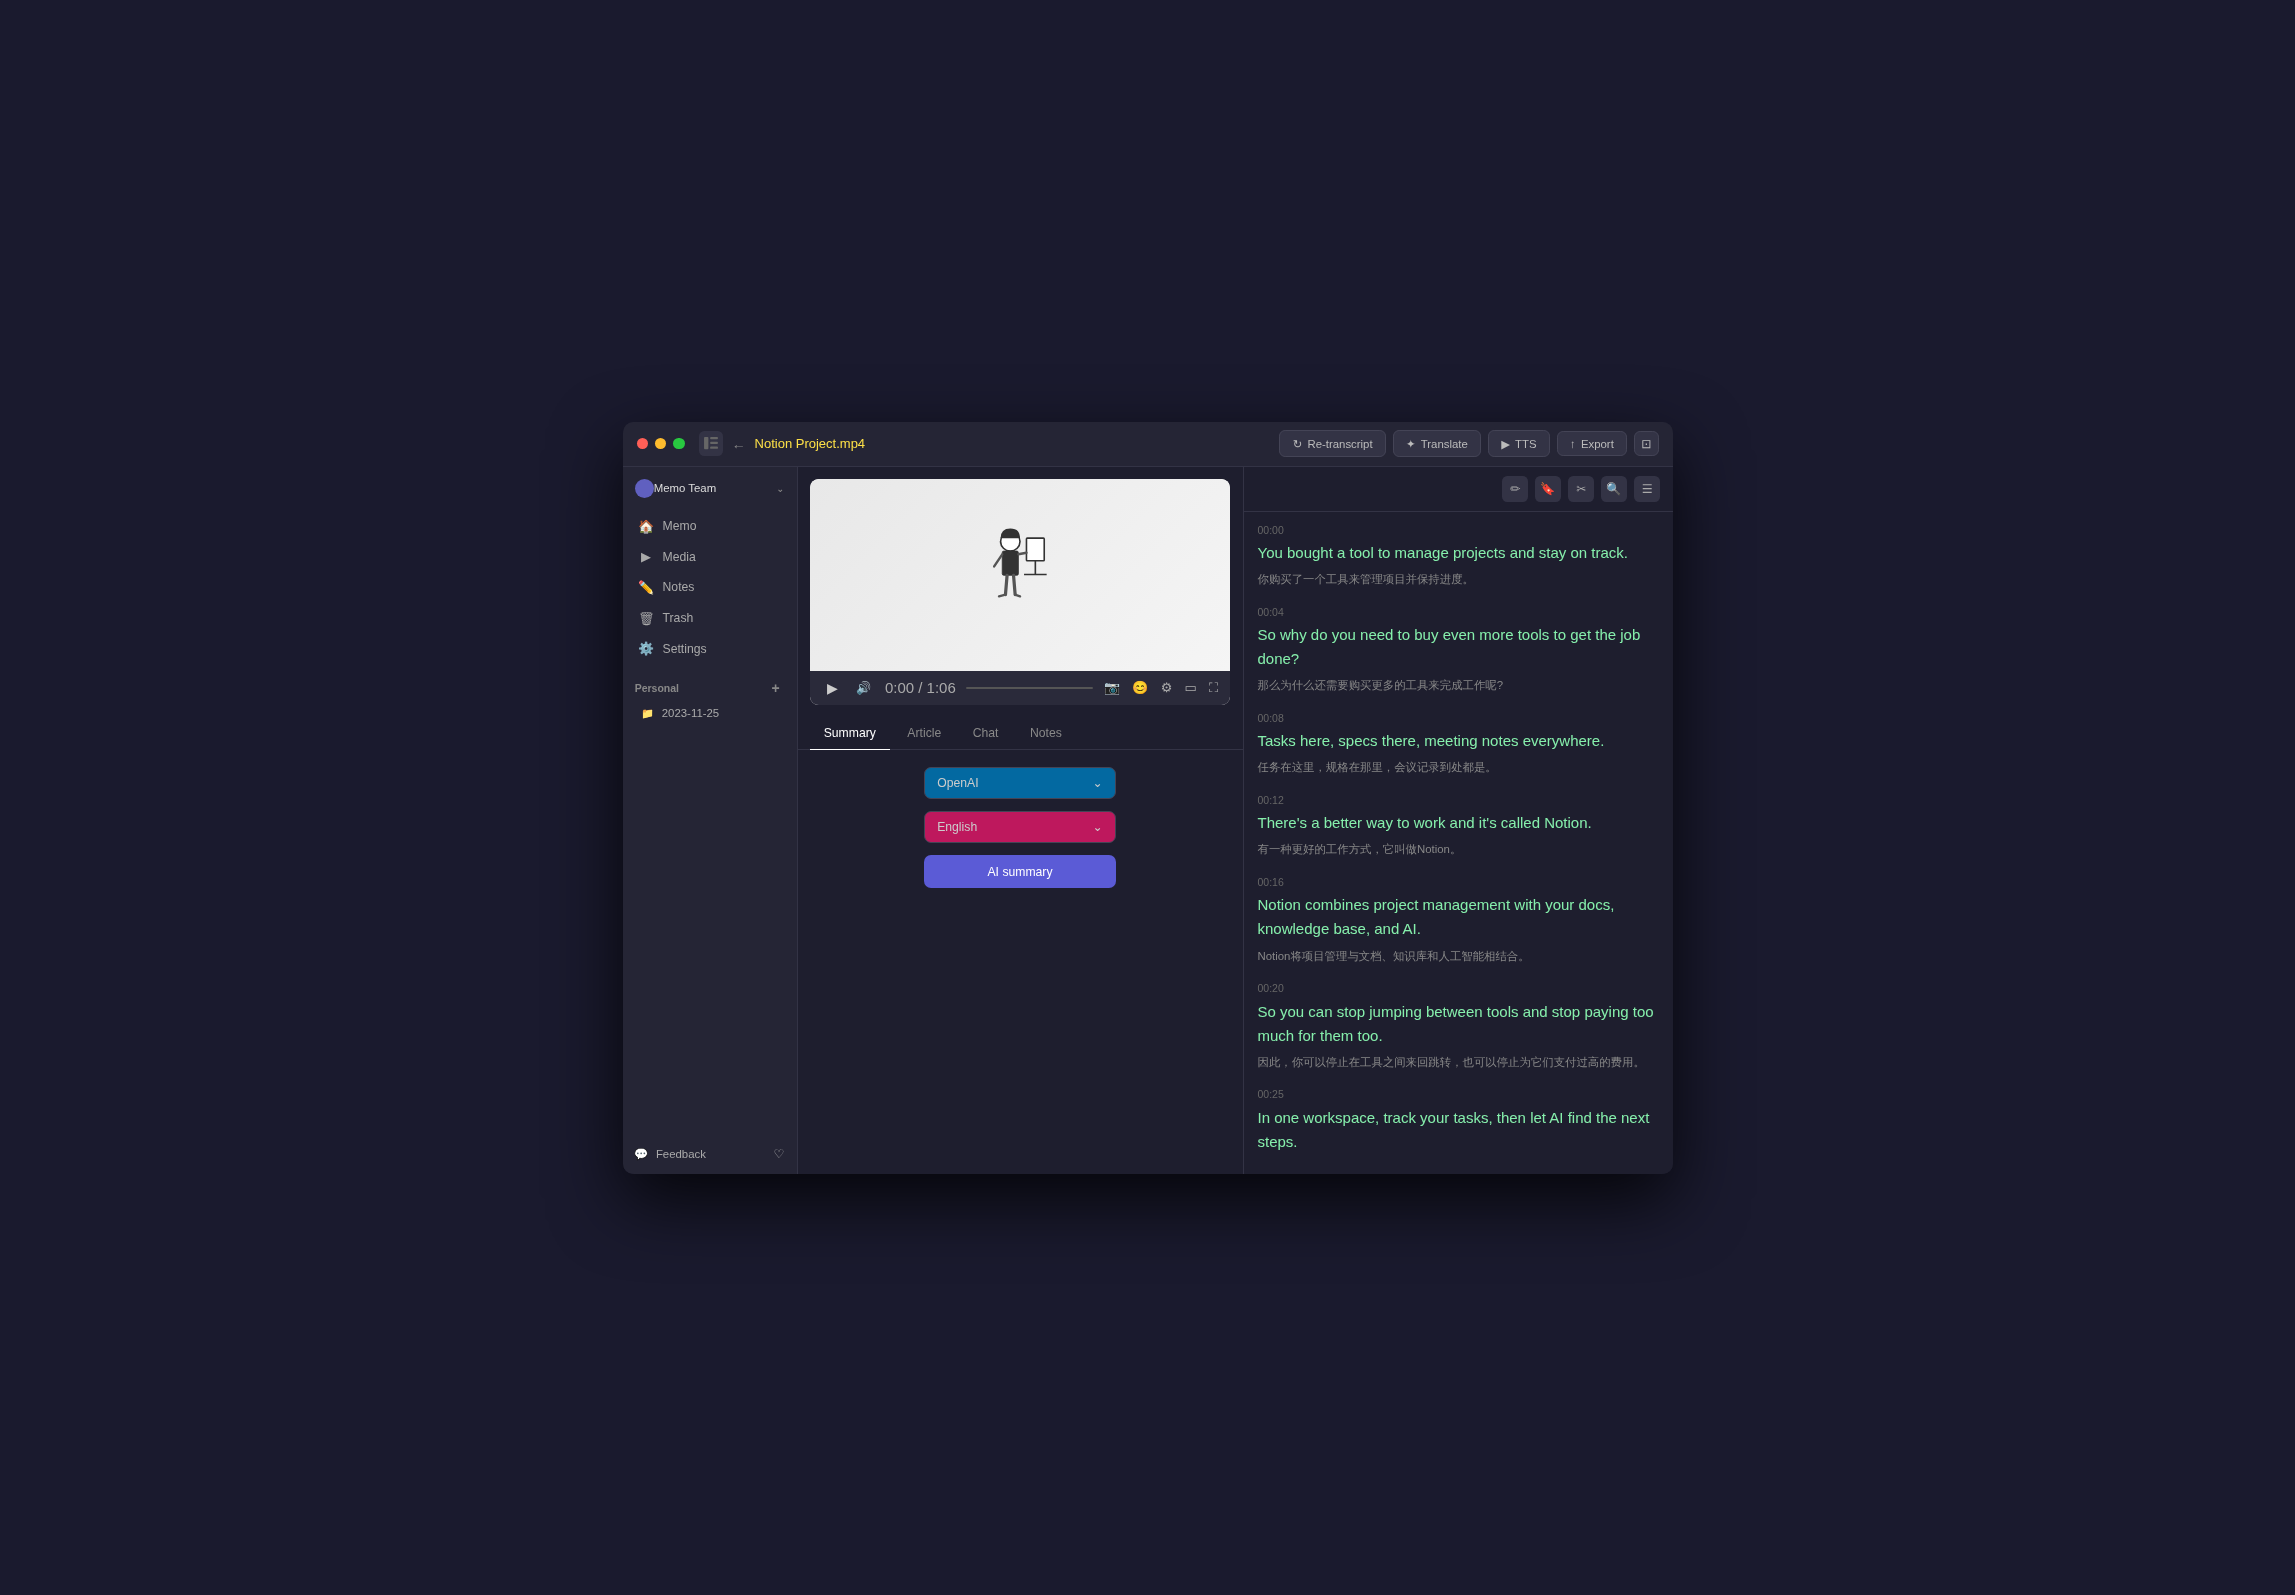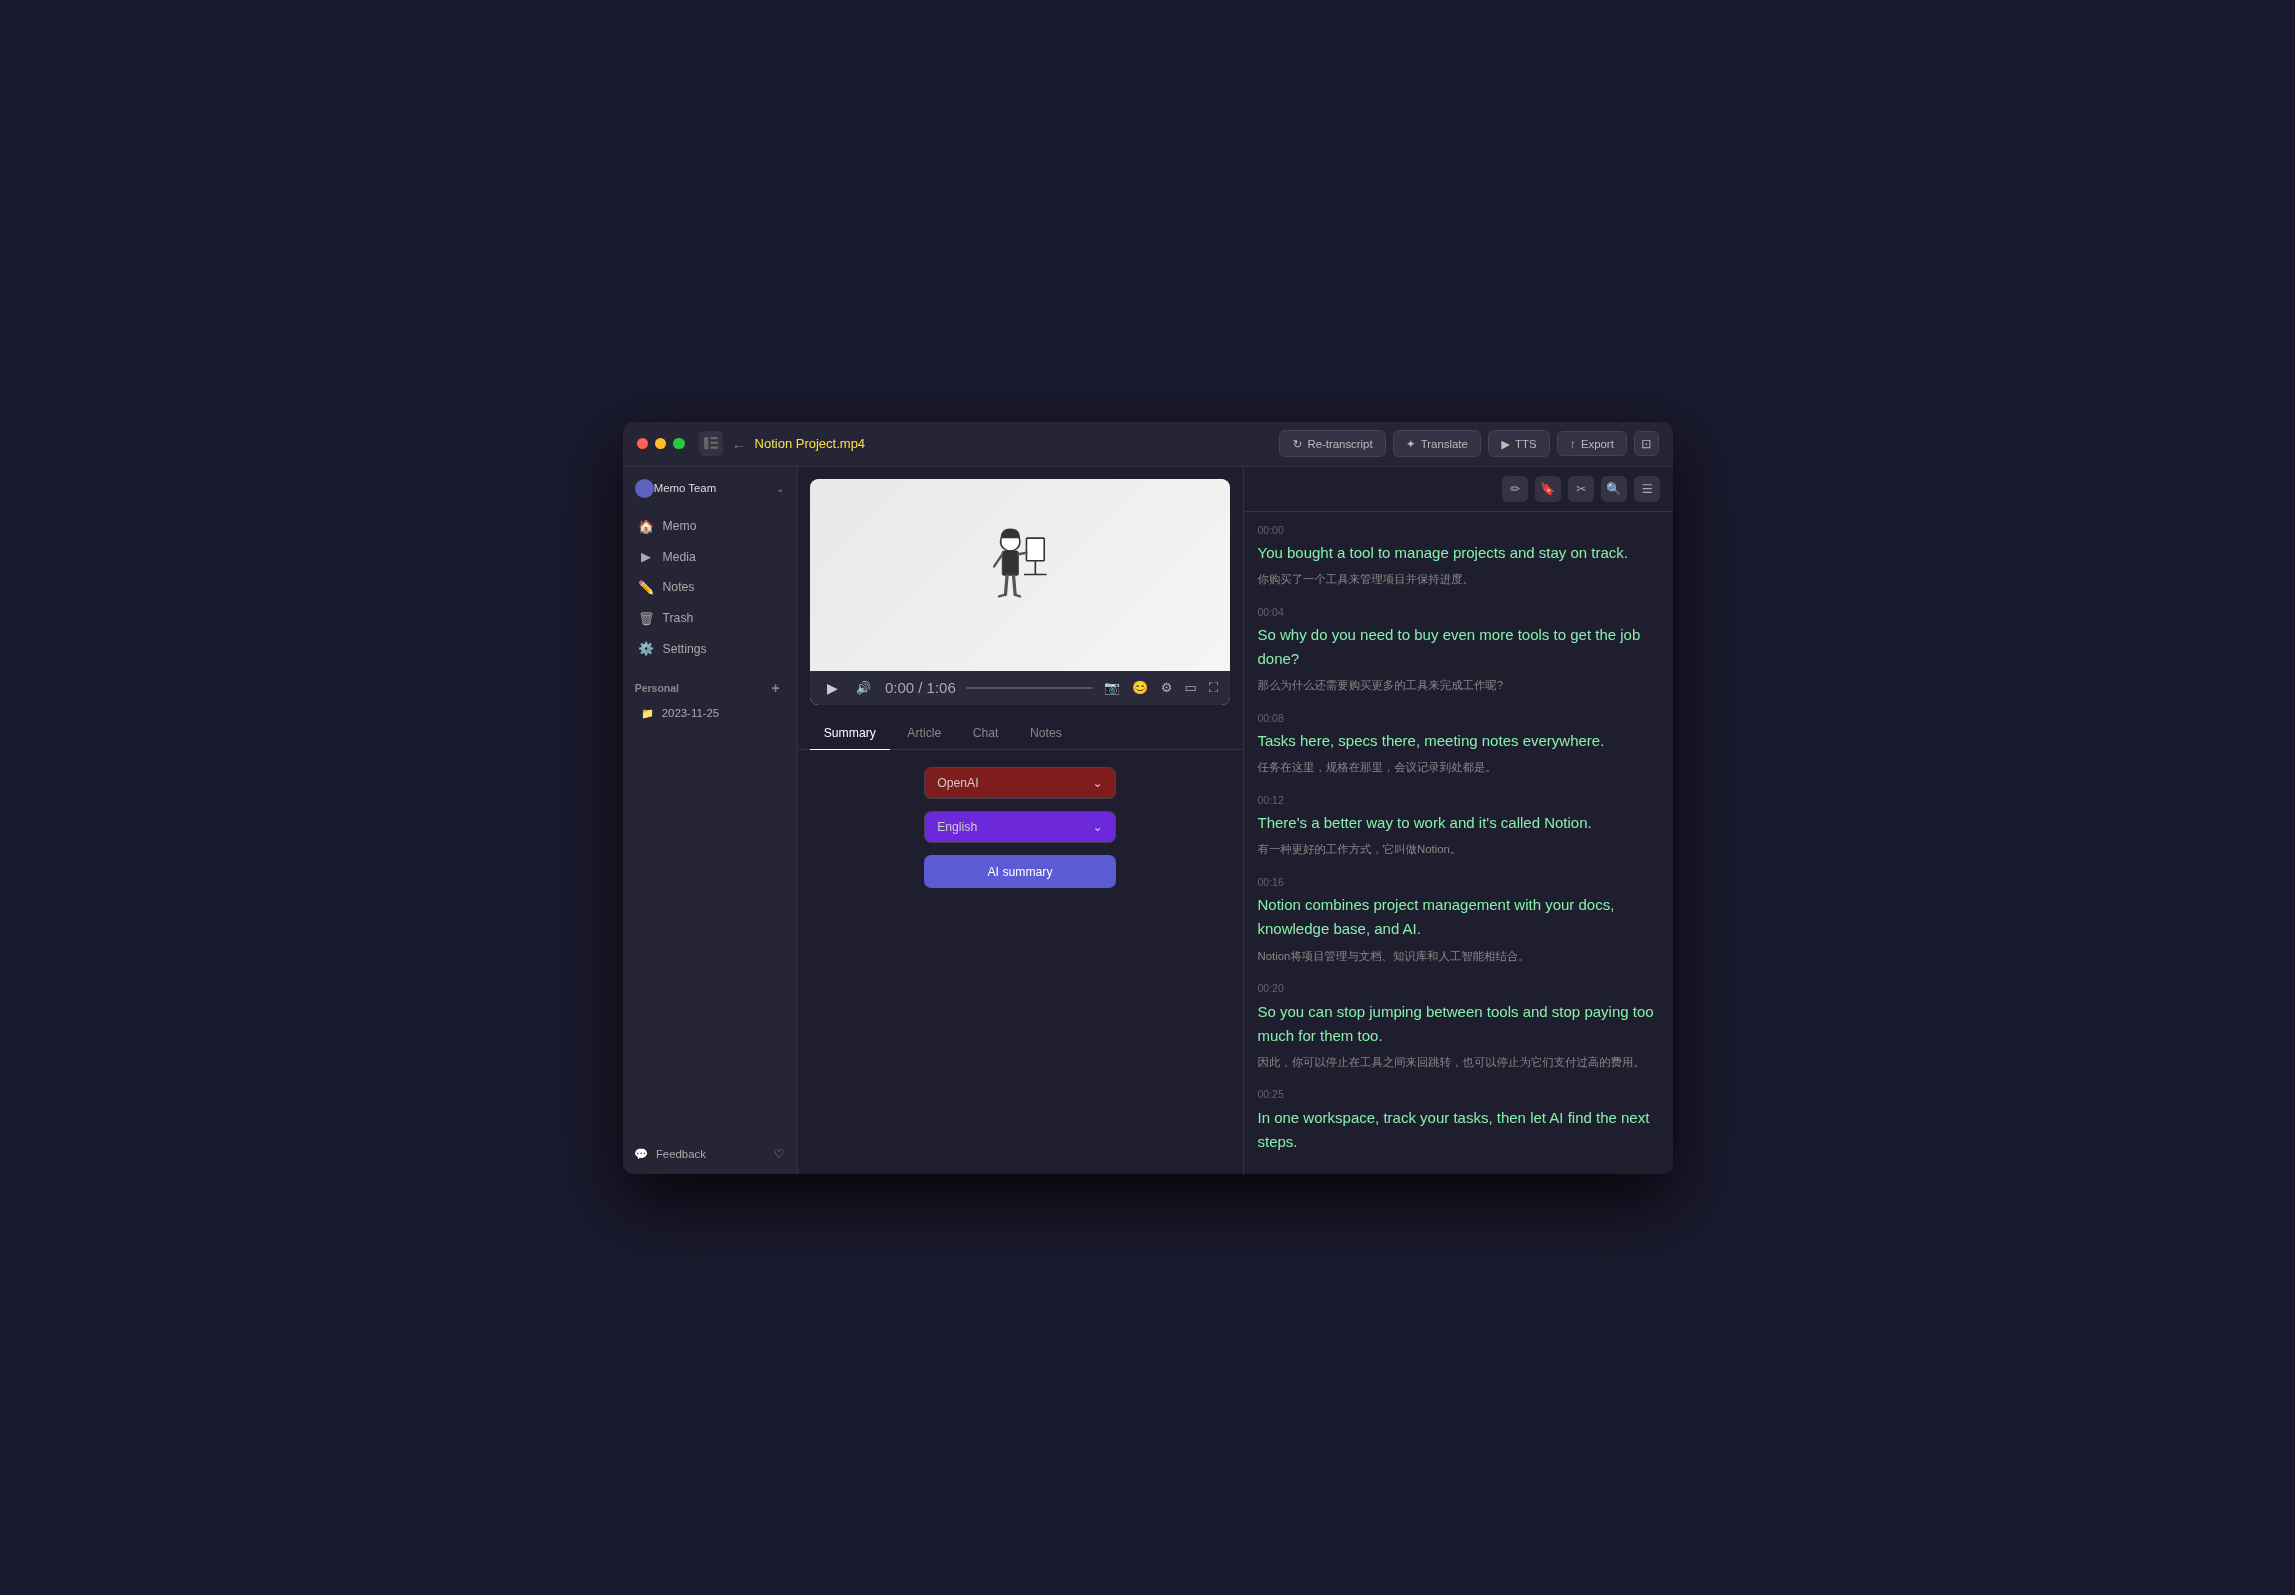--- a/index.html
+++ b/index.html
@@ -311,35 +311,35 @@
       padding: 17.5px 12.2px;
       display: flex;
       flex-direction: column;
       align-items: center;
       gap: 12.2px;
     }
     .ai-provider-select {
       width: 100%;
       max-width: 192px;
       padding: 7.9px 12.2px;
-      background: #7f1d1d;
+      background: #0369a1;
       border: 0.9px solid #444456;
       border-radius: 7px;
       color: #ccc;
       font-size: 12.2px;
       cursor: pointer;
       display: flex;
       align-items: center;
       justify-content: space-between;
     }
     .language-select {
       width: 100%;
       max-width: 192px;
       padding: 7.9px 12.2px;
-      background: #6d28d9;
+      background: #be185d;
       border: 0.9px solid #444456;
       border-radius: 7px;
       color: #ccc;
       font-size: 12.2px;
       cursor: pointer;
       display: flex;
       align-items: center;
       justify-content: space-between;
     }
     .ai-summary-btn {

